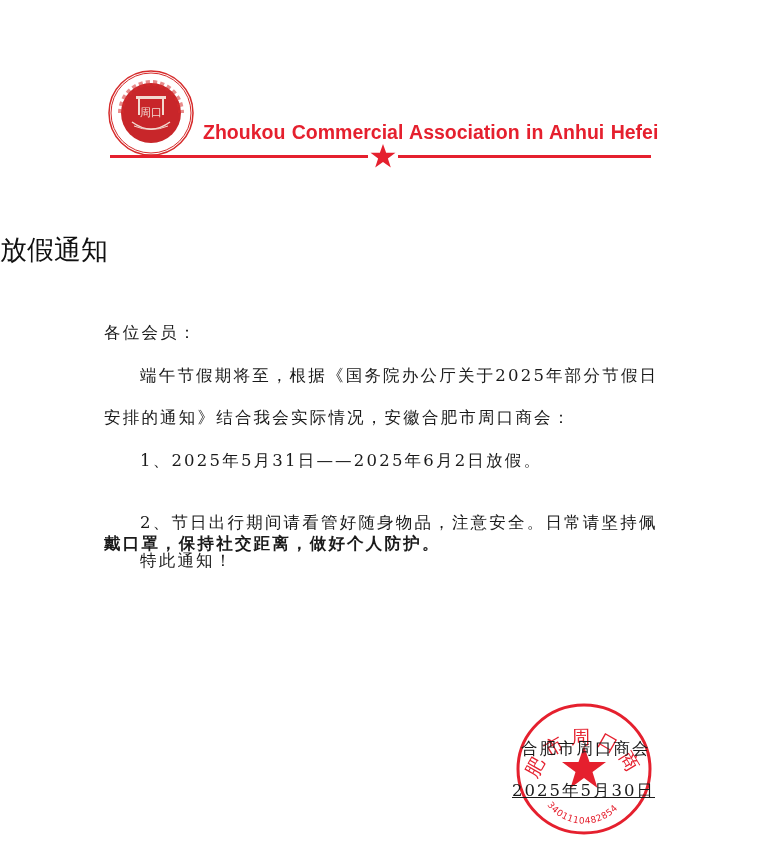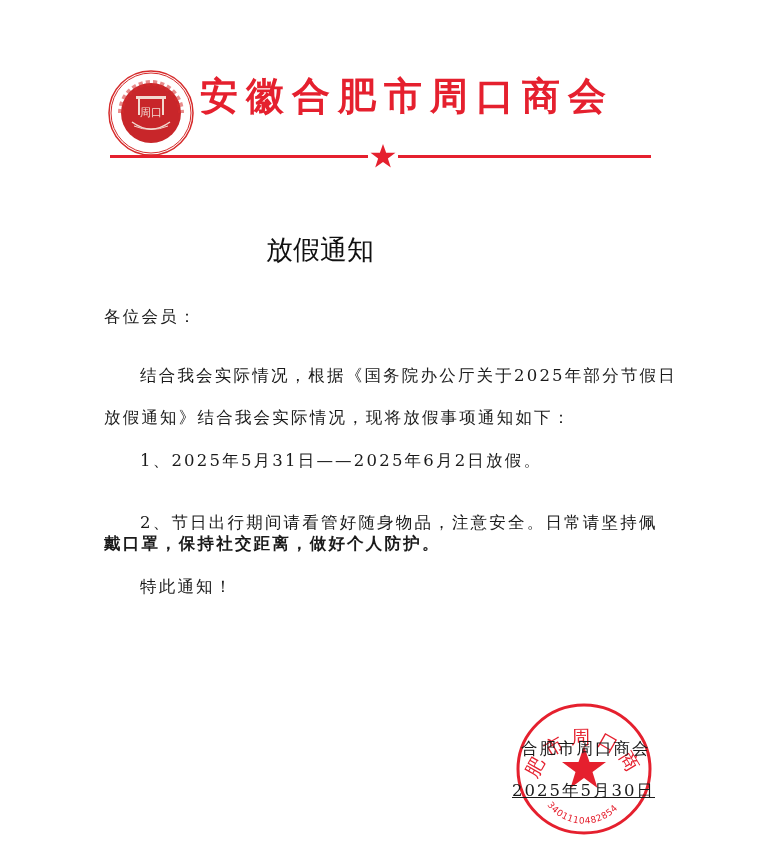--- a/index.html
+++ b/index.html
@@ -6,21 +6,21 @@
   body { width: 760px; height: 852px; position: relative; overflow: hidden; font-family: "DejaVu Serif", "Liberation Serif", serif; color: #111; }
 
   .header { position: absolute; left: 108px; top: 68px; width: 545px; height: 100px; }
   .logo { position: absolute; left: 0; top: 2px; width: 86px; height: 86px; }
   .title-cn { position: absolute; left: 92px; top: 6px; font-family: "DejaVu Sans", sans-serif; font-weight: bold; font-size: 38px; letter-spacing: 8px; color: #e5202e; white-space: nowrap; line-height: 44px; }
   .title-en { position: absolute; left: 95px; top: 53px; font-family: "Liberation Sans", sans-serif; font-weight: bold; font-size: 19.5px; color: #e5202e; white-space: nowrap; line-height: 22px; word-spacing: 1px; }
   .rule-left { position: absolute; left: 2px; top: 87px; width: 258px; height: 3px; background: #e5202e; }
   .rule-right { position: absolute; left: 290px; top: 87px; width: 253px; height: 3px; background: #e5202e; }
   .star { position: absolute; left: 262px; top: 75px; width: 26px; height: 26px; }
 
-  .doc-title { position: absolute; left: 8px; width: 624px; top: 232px; text-align: center; font-family: "DejaVu Sans", sans-serif; font-size: 27px; line-height: 36px; color: #111; }
+  .doc-title { position: absolute; left: 0; width: 624px; top: 232px; font-family: "DejaVu Sans", sans-serif; font-size: 27px; line-height: 36px; color: #111; }
 
   .p { position: absolute; left: 104px; font-size: 16.5px; letter-spacing: 2.2px; line-height: 22px; white-space: nowrap; color: #1a1a1a; }
   .indent { left: 140px; }
 
   .sign { position: absolute; font-size: 16.5px; letter-spacing: 2px; white-space: nowrap; color: #1a1a1a; z-index: 2; }
   .seal { position: absolute; left: 515px; top: 702px; width: 138px; height: 134px; z-index: 1; }
 </style>
 </head>
 <body>
 
@@ -30,41 +30,41 @@
     <circle cx="43" cy="43" r="40" fill="none" stroke="#d62b2b" stroke-width="1"></circle>
     <circle cx="43" cy="43" r="30" fill="#c8262a"></circle>
     <path d="M 13 43 A 30 30 0 0 1 73 43" fill="none" stroke="#d62b2b" stroke-width="6" stroke-dasharray="4 3" opacity="0.55"></path>
     <rect x="28" y="26" width="30" height="3" fill="#f3d9d0"></rect>
     <rect x="30" y="29" width="2" height="16" fill="#f3d9d0"></rect>
     <rect x="54" y="29" width="2" height="16" fill="#f3d9d0"></rect>
     <text x="43" y="46" text-anchor="middle" font-size="11" fill="#f3d9d0" font-family="DejaVu Sans, sans-serif">周口</text>
     <path d="M 24 52 Q 43 66 62 52" fill="none" stroke="#f3d9d0" stroke-width="1.5"></path>
     <path d="M 26 56 Q 43 63 60 56" fill="none" stroke="#f3d9d0" stroke-width="1"></path>
   </svg>
-  <div class="title-cn">安徽合肥市周口商会</div>
+  <div class="title-en">Zhoukou Commercial Association in Anhui  Hefei</div>
   <div class="rule-left"></div>
   <svg class="star" viewBox="0 0 24 24">
     <polygon points="12,1 14.9,9 23.5,9 16.5,14.2 19.2,22.6 12,17.5 4.8,22.6 7.5,14.2 0.5,9 9.1,9" fill="#e5202e"></polygon>
   </svg>
   <div class="rule-right"></div>
 </div>
 
 <div class="doc-title">放假通知</div>
 
-<div class="p" style="top:306px;">各位会员：</div>
+<div class="p" style="top:322px;">各位会员：</div>
 
-<div class="p indent" style="top:365px;">结合我会实际情况，根据《国务院办公厅关于2025年部分节假日</div>
-<div class="p" style="top:407px;">放假通知》结合我会实际情况，现将放假事项通知如下：</div>
+<div class="p indent" style="top:365px;">端午节假期将至，根据《国务院办公厅关于2025年部分节假日</div>
+<div class="p" style="top:407px;">安排的通知》结合我会实际情况，安徽合肥市周口商会：</div>
 
 <div class="p indent" style="top:450px;text-align:right;">1、2025年5月31日——2025年6月2日放假。</div>
 
 <div class="p indent" style="top:491px;margin-top:21px;">2、节日出行期间请看管好随身物品，注意安全。日常请坚持佩</div>
 <div class="p" style="top:533px;font-weight:bold;">戴口罩，保持社交距离，做好个人防护。</div>
 
-<div class="p indent" style="top:576px;">特此通知！</div>
+<div class="p indent" style="top:550px;">特此通知！</div>
 
 <svg class="seal" viewBox="0 0 138 134">
   <defs>
     <path id="sealArc" d="M 22 80 A 48 48 0 0 1 116 80"></path>
     <path id="sealArcBottom" d="M 30 100 A 46 46 0 0 0 108 100"></path>
   </defs>
   <ellipse cx="69" cy="67" rx="66" ry="64" fill="none" stroke="#e5202e" stroke-width="3"></ellipse>
   <text font-size="19" fill="#e5202e" font-family="DejaVu Sans, sans-serif" letter-spacing="6">
     <textPath href="#sealArc" startOffset="2%">肥市周口商</textPath>
   </text>

